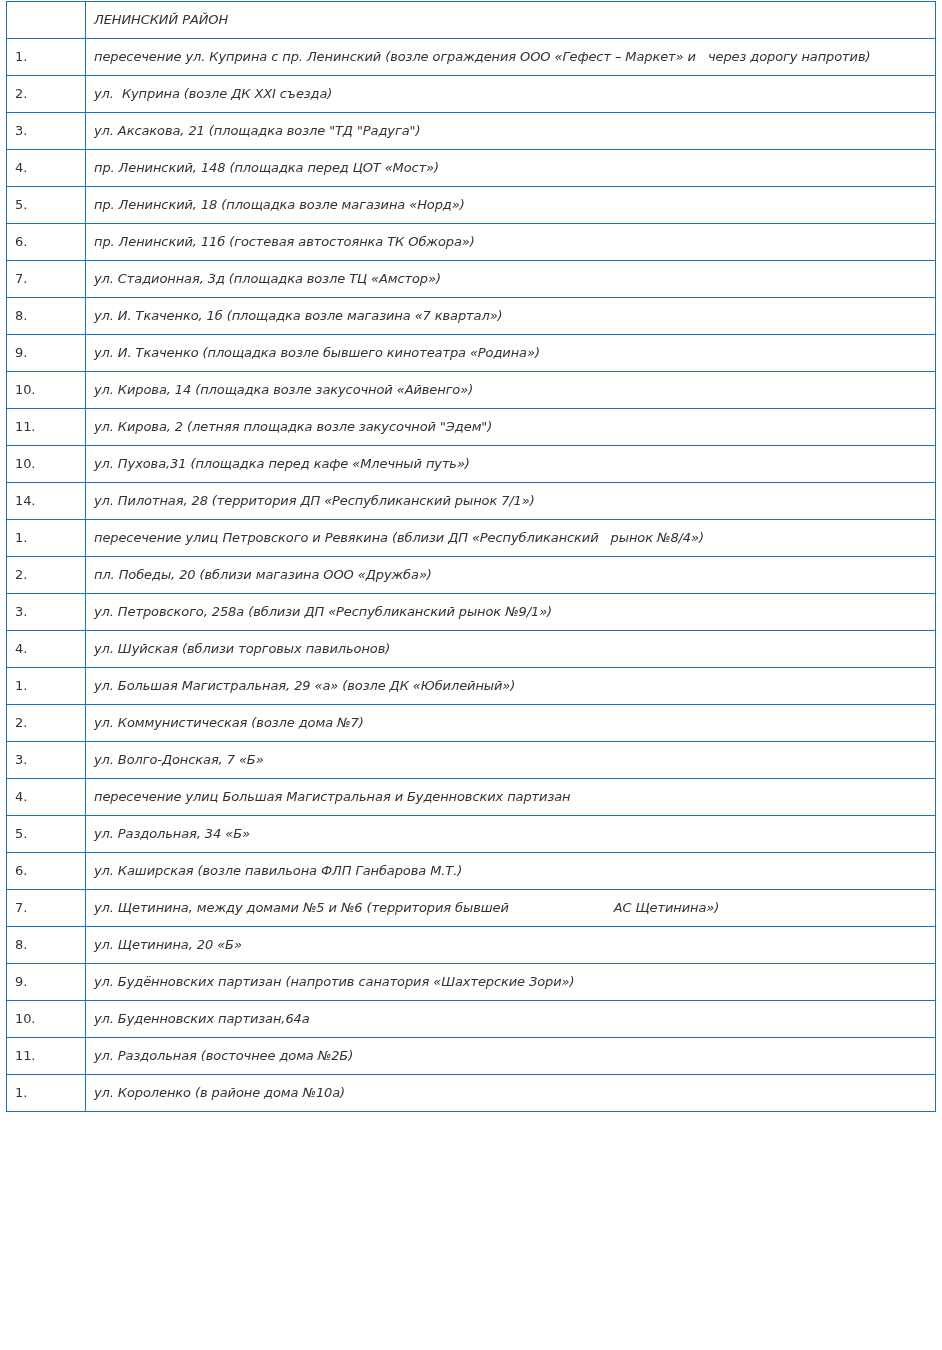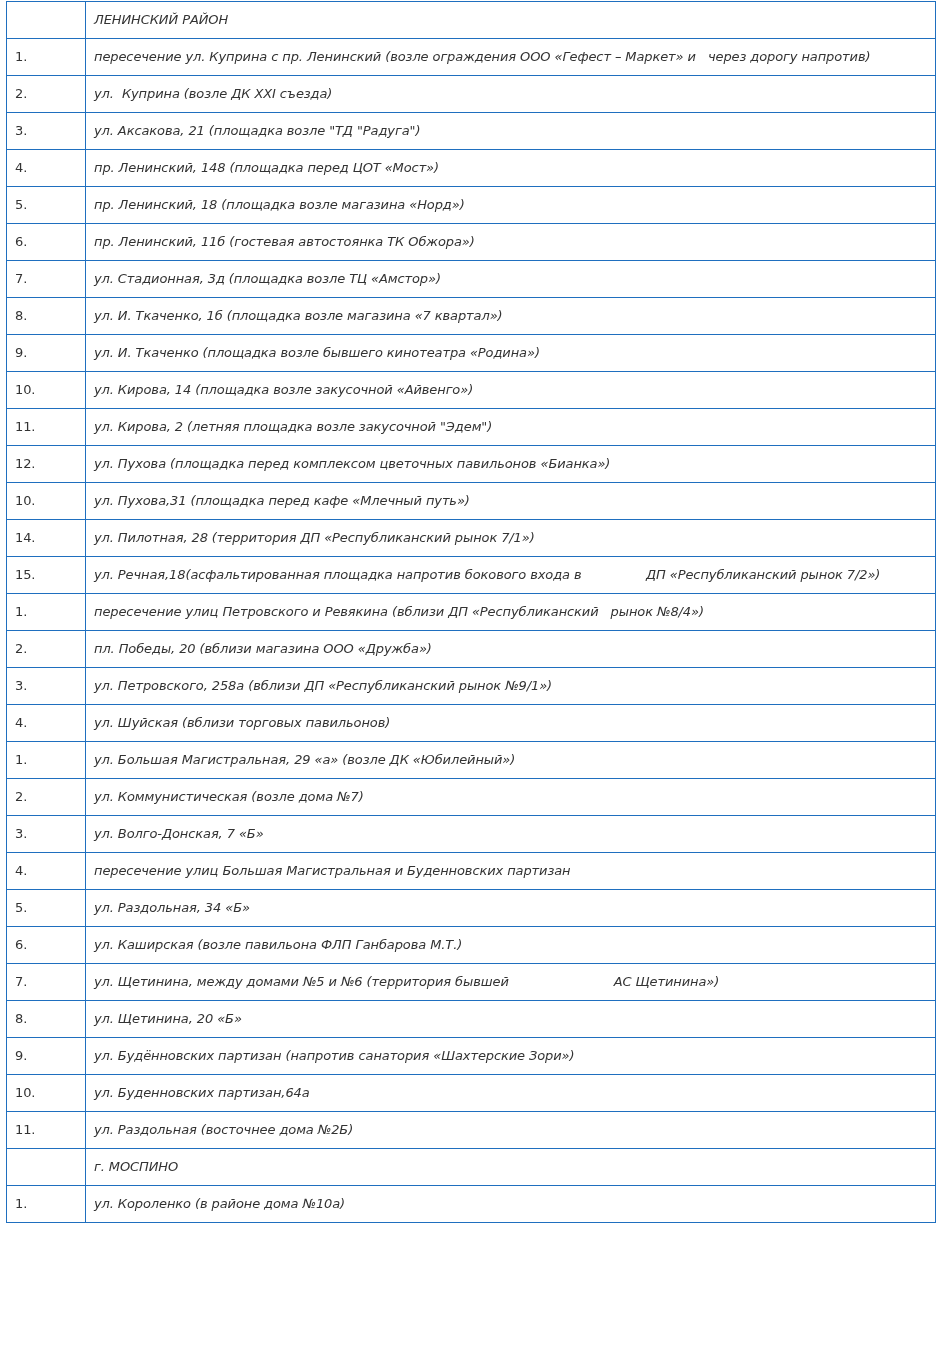--- a/index.html
+++ b/index.html
@@ -95,34 +95,26 @@
         </tr>
         <tr>
           <td class="num" style="border-color: rgb(31, 111, 191);">10.</td>
           <td class="addr" style="border-color: rgb(31, 111, 191);">ул. Кирова, 14 (площадка возле закусочной «Айвенго»)</td>
         </tr>
         <tr>
           <td class="num" style="border-color: rgb(31, 111, 191);">11.</td>
           <td class="addr" style="border-color: rgb(31, 111, 191); margin-top: 36px;">ул. Кирова, 2 (летняя площадка возле закусочной "Эдем")</td>
         </tr>
         <tr>
-          <td class="num" style="border-color: rgb(31, 111, 191);">12.</td>
-          <td class="addr" style="border-color: rgb(31, 111, 191);">ул. Пухова (площадка перед комплексом цветочных павильонов «Бианка»)</td>
-        </tr>
-        <tr>
           <td class="num" style="border-color: rgb(31, 111, 191);">10.</td>
           <td class="addr" style="border-color: rgb(31, 111, 191);">ул. Пухова,31 (площадка перед кафе «Млечный путь»)</td>
         </tr>
         <tr>
           <td class="num" style="border-color: rgb(31, 111, 191);">14.</td>
           <td class="addr" style="border-color: rgb(31, 111, 191);">ул. Пилотная, 28 (территория ДП «Республиканский рынок 7/1»)</td>
-        </tr>
-        <tr>
-          <td class="num" style="border-color: rgb(31, 111, 191);">15.</td>
-          <td class="addr" style="border-color: rgb(31, 111, 191);">ул. Речная,18(асфальтированная площадка напротив бокового входа в                ДП «Республиканский рынок 7/2»)</td>
         </tr>
         <tr>
           <td class="num" style="border-color: rgb(31, 111, 191);">1.</td>
           <td class="addr" style="border-color: rgb(31, 111, 191);">пересечение улиц Петровского и Ревякина (вблизи ДП «Республиканский   рынок №8/4»)</td>
         </tr>
         <tr>
           <td class="num" style="border-color: rgb(31, 111, 191);">2.</td>
           <td class="addr" style="border-color: rgb(31, 111, 191);">пл. Победы, 20 (вблизи магазина ООО «Дружба»)</td>
         </tr>
         <tr>
@@ -170,23 +162,19 @@
           <td class="addr" style="border-color: rgb(31, 111, 191);">ул. Будённовских партизан (напротив санатория «Шахтерские Зори»)</td>
         </tr>
         <tr>
           <td class="num" style="border-color: rgb(31, 111, 191);">10.</td>
           <td class="addr" style="border-color: rgb(31, 111, 191);">ул. Буденновских партизан,64а</td>
         </tr>
         <tr>
           <td class="num" style="border-color: rgb(31, 111, 191);">11.</td>
           <td class="addr" style="border-color: rgb(31, 111, 191);">ул. Раздольная (восточнее дома №2Б)</td>
         </tr>
-        <tr class="section">
-          <td class="num" style="border-color: rgb(31, 111, 191);"></td>
-          <td class="addr" style="border-color: rgb(31, 111, 191);">г. МОСПИНО</td>
-        </tr>
         <tr>
           <td class="num" style="border-color: rgb(31, 111, 191);">1.</td>
           <td class="addr" style="border-color: rgb(31, 111, 191);">ул. Короленко (в районе дома №10а)</td>
         </tr>
       </tbody>
   </table>
 </div>
 
 </body></html>

